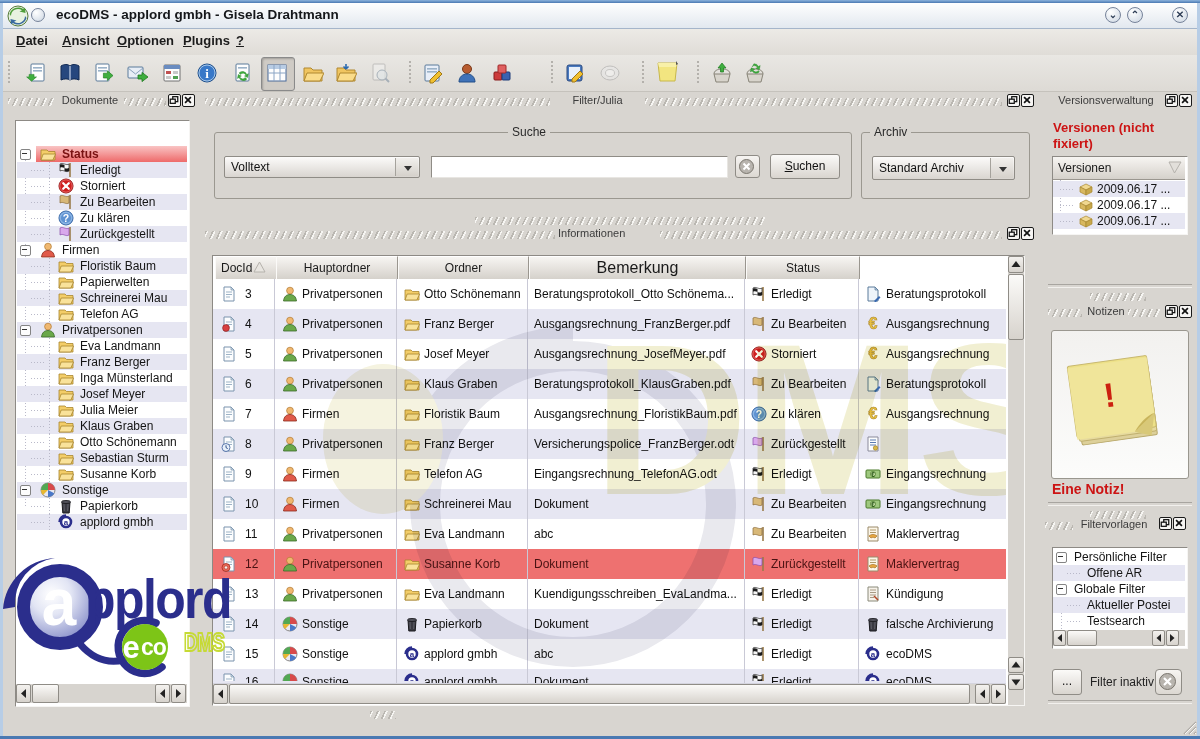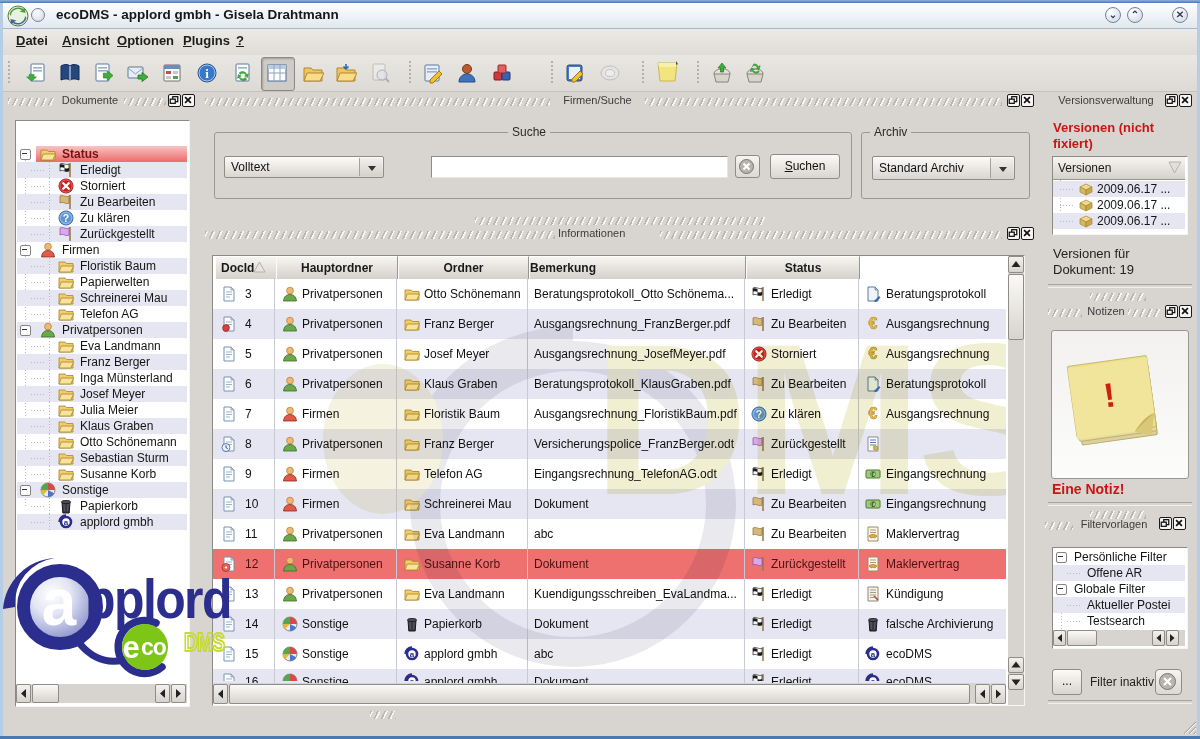--- a/index.html
+++ b/index.html
@@ -15,21 +15,21 @@
 #menubar{left:3px;top:29px;width:1194px;height:26px;background:linear-gradient(#eceae6,#dfdcd7);}
 .mi{position:absolute;top:33px;font-size:13px;color:#1c1c1c;font-weight:bold;}
 .mi u{text-decoration:underline;}
 #toolbar{left:3px;top:55px;width:1194px;height:36px;background:linear-gradient(#e9e7e3,#dddad5);border-bottom:1px solid #c5c2bc;}
 .tsep{position:absolute;top:61px;width:2px;height:24px;background-image:repeating-linear-gradient(#b4b1ac 0 2px,transparent 2px 4px);}
 .tico{position:absolute;top:62px;width:22px;height:22px;}
 .dkt{position:absolute;height:17px;font-size:11px;color:#3c3c3c;}
 .dots{position:absolute;height:8px;background-image:repeating-linear-gradient(115deg,#bab7b1 0 1.6px,#f6f5f2 1.6px 3.2px,transparent 3.2px 6.5px);}
 .fbtn{position:absolute;width:13px;height:13px;background:#f6f5f3;border:1.5px solid #1a1a1a;border-radius:2px;box-sizing:border-box;}
 .sbox{background:#fff;border:1px solid #8d8a85;border-right-color:#f6f5f3;border-bottom-color:#f6f5f3;}
-.hdr{background:linear-gradient(#f7f5f2,#d5d1cb);border-bottom:1px solid #9a968f;color:#1a1a1a;font-weight:bold;}
+.hdr{background:linear-gradient(#f7f5f2,#d5d1cb);border-bottom:1px solid #9a968f;color:#1a1a1a;font-weight:normal;}
 .sbthumb{position:absolute;background:linear-gradient(#fbfaf8,#d7d3cd);border:1px solid #8f8c86;border-radius:2px;box-sizing:border-box;}
 .sbbtn{position:absolute;background:linear-gradient(#f3f1ee,#d7d3cd);border:1px solid #8f8c86;border-radius:2px;box-sizing:border-box;}
 .lav{background:#e6e6f2;}
 .cell{position:absolute;overflow:hidden;white-space:nowrap;}
 .gbox{position:absolute;border:1px solid #9b9890;border-radius:3px;}
 .gleg{position:absolute;top:-8px;background:#d8d5d0;padding:0 4px;font-size:12px;color:#2a2a2a;}
 .combo{position:absolute;background:linear-gradient(#fcfbfa,#d9d5d0);border:1px solid #8f8c86;border-radius:2px;font-size:12px;color:#111;box-sizing:border-box;}
 .cararea{position:absolute;right:1px;top:1px;bottom:1px;width:22px;border-left:1px solid #a5a29c;background:linear-gradient(#f2f0ed,#d5d1cb);}
 .dn{position:absolute;width:0;height:0;border:4px solid transparent;border-top:5px solid #333;}
 .redtx{position:absolute;color:#cc1414;font-weight:bold;font-size:13px;}
@@ -375,36 +375,36 @@
       </svg></div>
 <div class="sbthumb" style="left:32px;top:684px;width:27px;height:19px"></div>
 <div class="sbbtn" style="left:155px;top:684px;width:15px;height:19px"><svg width="13" height="17">
         <path d="M9 4l-5 4.5L9 13z" fill="#222"></path>
       </svg></div>
 <div class="sbbtn" style="left:171px;top:684px;width:15px;height:19px"><svg width="13" height="17">
         <path d="M4 4l5 4.5L4 13z" fill="#222"></path>
       </svg></div>
     <div class="dots" style="left:205px;top:98px;width:345px"></div>
 <div class="dots" style="left:645px;top:98px;width:357px"></div>
-<div class="dkt abs" style="left:555px;top:94px;width:85px;text-align:center">Firmen/Suche</div>
+<div class="dkt abs" style="left:555px;top:94px;width:85px;text-align:center">Filter/Julia</div>
 <div class="fbtn" style="left:1007px;top:94px">
       <svg width="10" height="10" viewBox="0 0 12 12" style="display:block">
         <rect x="4.5" y="2" width="6" height="6" fill="none" stroke="#111" stroke-width="1.5"></rect>
         <rect x="1.5" y="5" width="6" height="5" fill="#f6f5f3" stroke="#111" stroke-width="1.5"></rect>
       </svg>
     </div>
     <div class="fbtn" style="left:1021px;top:94px">
       <svg width="10" height="10" viewBox="0 0 12 12" style="display:block">
         <path d="M2.5 2.5l7 7M9.5 2.5l-7 7" stroke="#111" stroke-width="2"></path>
       </svg>
     </div>
 <div class="gbox" style="left:214px;top:132px;width:636px;height:65px">
       <div class="gleg" style="left:293px">Suche</div>
     </div>
-<div class="combo" style="left:224px;top:156px;width:160px;height:22px;line-height:20px"><span style="margin-left:6px">Volltext</span><div class="cararea"></div><div class="dn" style="right:7px;top:9px"></div></div>
+<div class="combo" style="left:224px;top:156px;width:196px;height:22px;line-height:20px"><span style="margin-left:6px">Volltext</span><div class="cararea"></div><div class="dn" style="right:7px;top:9px"></div></div>
 <div class="abs" style="left:431px;top:156px;width:297px;height:22px;background:#fff;border:1px solid #8f8c86;border-right-color:#e8e6e2;border-bottom-color:#e8e6e2;box-sizing:border-box"></div>
 <div class="abs" style="left:735px;top:155px;width:25px;height:23px;background:linear-gradient(#f6f4f1,#dcd8d2);border:1px solid #8f8c86;border-radius:3px;box-sizing:border-box"><svg width="17" height="17" style="margin:2px">
         <circle cx="8.5" cy="8.5" r="7" fill="#b8b4ae" stroke="#7a766e"></circle>
         <path d="M5.5 5.5l6 6M11.5 5.5l-6 6" stroke="#fff" stroke-width="2"></path>
       </svg></div>
 <div class="abs" style="left:770px;top:154px;width:70px;height:25px;background:linear-gradient(#fbfaf8,#d9d5cf);border:1px solid #8f8c86;border-radius:3px;box-sizing:border-box;font-size:12px;color:#111;text-align:center;line-height:23px"><u>S</u>uchen</div>
 <div class="gbox" style="left:861px;top:132px;width:167px;height:65px">
       <div class="gleg" style="left:8px">Archiv</div>
     </div>
 <div class="combo" style="left:872px;top:156px;width:143px;height:24px;line-height:22px"><span style="margin-left:6px">Standard Archiv</span><div class="cararea"></div><div class="dn" style="right:7px;top:10px"></div></div>
@@ -420,21 +420,21 @@
     </div>
     <div class="fbtn" style="left:1021px;top:227px">
       <svg width="10" height="10" viewBox="0 0 12 12" style="display:block">
         <path d="M2.5 2.5l7 7M9.5 2.5l-7 7" stroke="#111" stroke-width="2"></path>
       </svg>
     </div>
 <div class="abs" style="left:212px;top:255px;width:813px;height:451px;background:#fff;border:1px solid #8d8a85;border-right-color:#f6f5f3;border-bottom-color:#f6f5f3;box-sizing:border-box"></div>
 <div class="abs hdr" style="left:215px;top:256px;width:59px;height:22px;font-size:12px;line-height:22px;text-align:left;padding-left:5px;border-right:1px solid #9a968f;border-top:1px solid #fff;border-left:1px solid #fbfaf8">DocId</div>
 <div class="abs hdr" style="left:276px;top:256px;width:120px;height:22px;font-size:12px;line-height:22px;text-align:center;border-right:1px solid #9a968f;border-top:1px solid #fff;border-left:1px solid #fbfaf8">Hauptordner</div>
 <div class="abs hdr" style="left:398px;top:256px;width:129px;height:22px;font-size:12px;line-height:22px;text-align:center;border-right:1px solid #9a968f;border-top:1px solid #fff;border-left:1px solid #fbfaf8">Ordner</div>
-<div class="abs hdr" style="left:529px;top:256px;width:215px;height:22px;font-size:12px;line-height:22px;text-align:left;border-right:1px solid #9a968f;border-top:1px solid #fff;border-left:1px solid #fbfaf8">Bemerkung</div>
+<div class="abs hdr" style="left:529px;top:256px;width:215px;height:22px;font-size:16px;line-height:22px;text-align:center;border-right:1px solid #9a968f;border-top:1px solid #fff;border-left:1px solid #fbfaf8">Bemerkung</div>
 <div class="abs hdr" style="left:746px;top:256px;width:112px;height:22px;font-size:12px;line-height:22px;text-align:center;border-right:1px solid #9a968f;border-top:1px solid #fff;border-left:1px solid #fbfaf8">Status</div>
 <svg class="abs" style="left:253px;top:261px" width="13" height="12">
       <path d="M1 11L6.5 1 12 11z" fill="#e8e5e0" stroke="#b5b2ac"></path>
     </svg>
 <div class="abs" style="left:213px;top:279px;width:793px;height:30px;background:#ffffff;border-bottom:1px solid #d4d4de"></div>
 <div class="abs" style="left:274px;top:279px;width:1px;height:30px;background:#c9c9d6"></div>
 <div class="abs" style="left:396px;top:279px;width:1px;height:30px;background:#c9c9d6"></div>
 <div class="abs" style="left:527px;top:279px;width:1px;height:30px;background:#c9c9d6"></div>
 <div class="abs" style="left:744px;top:279px;width:1px;height:30px;background:#c9c9d6"></div>
 <div class="abs" style="left:858px;top:279px;width:1px;height:30px;background:#c9c9d6"></div>
@@ -989,21 +989,20 @@
     </svg>
 <div class="treerow" style="left:1097px;top:197px;color:#141414">2009.06.17 ...</div>
 <div class="abs lav" style="left:1053px;top:213px;width:132px;height:16px"></div>
 <div class="tdoth" style="left:1060px;top:221px;width:14px"></div>
 <svg class="abs" style="left:1078px;top:213px" width="16" height="16" viewBox="0 0 16 16">
       <path d="M2 6l6-3 6 3-6 3z" fill="#f0d890" stroke="#a8872e" stroke-width=".7"></path>
       <path d="M2 6v5l6 3V9z" fill="#d8b860" stroke="#a8872e" stroke-width=".7"></path>
       <path d="M14 6v5l-6 3V9z" fill="#c8a84a" stroke="#a8872e" stroke-width=".7"></path>
     </svg>
 <div class="treerow" style="left:1097px;top:213px;color:#141414">2009.06.17 ...</div>
-<div class="abs" style="left:1053px;top:246px;width:130px;font-size:13px;color:#222;line-height:16px">Versionen für Dokument: 19</div>
 <div class="hsep" style="left:1048px;top:284px;width:144px"></div>
 <div class="dots" style="left:1090px;top:293px;width:56px"></div>
 <div class="dots" style="left:1048px;top:309px;width:34px"></div>
 <div class="dots" style="left:1128px;top:309px;width:32px"></div>
 <div class="dkt abs" style="left:1085px;top:305px;width:42px;text-align:center">Notizen</div>
 <div class="fbtn" style="left:1165px;top:305px">
       <svg width="10" height="10" viewBox="0 0 12 12" style="display:block">
         <rect x="4.5" y="2" width="6" height="6" fill="none" stroke="#111" stroke-width="1.5"></rect>
         <rect x="1.5" y="5" width="6" height="5" fill="#f6f5f3" stroke="#111" stroke-width="1.5"></rect>
       </svg>

